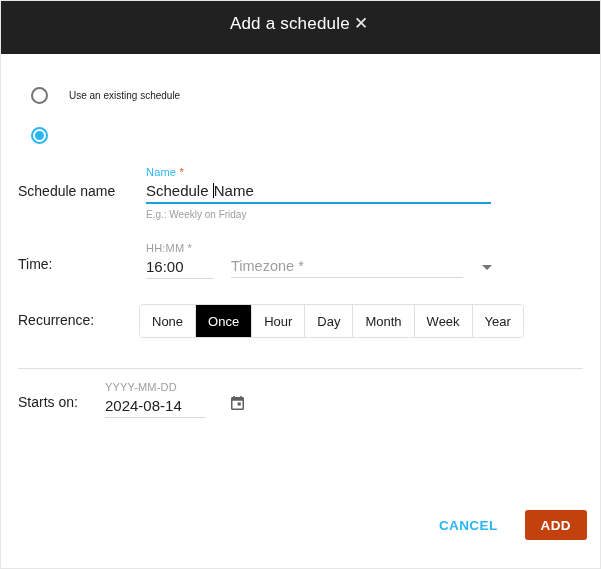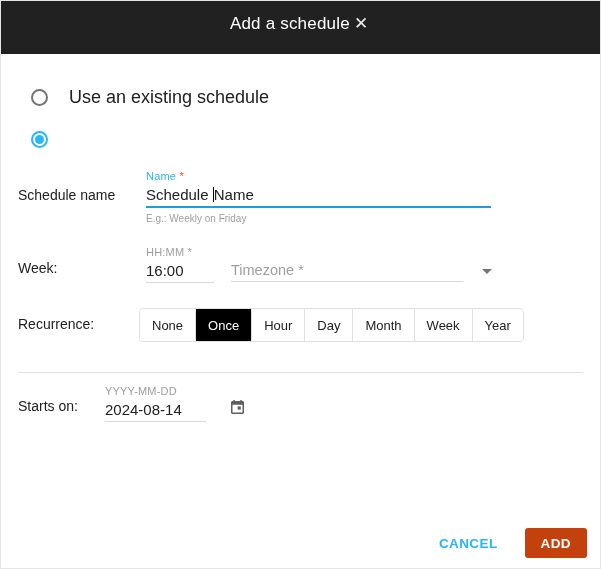--- a/index.html
+++ b/index.html
@@ -59,21 +59,21 @@
   .radio-circle.selected::after {
     content: "";
     position: absolute;
     left: 2px; top: 2px;
     width: 9px; height: 9px;
     border-radius: 50%;
     background: #29b6f6;
   }
   .radio-label {
     margin-left: 21px;
-    font-size: 18px;
+    font-size: 10px;
     cursor: pointer;
   }
 
   
   .form-row { display: flex; margin-left: 17px; }
   .row-label { width: 128px; flex: 0 0 auto; font-size: 14px; color: #212121; }
 
   
   .row-name { margin-top: 22px; }
   .row-name .row-label { padding-top: 17px; }
@@ -154,21 +154,21 @@
     margin-left: 23px;
     margin-top: 14px;
     cursor: pointer;
     width: 17px; height: 17px;
   }
 
   
   .footer {
     position: absolute;
     right: 13px;
-    bottom: 10px;
+    bottom: 28px;
     display: flex;
     align-items: center;
   }
   .cancel-btn {
     background: none;
     border: none;
     color: #29b6f6;
     font-size: 13.5px;
     font-weight: 700;
     letter-spacing: .4px;
@@ -211,21 +211,21 @@
   <div class="row-label">Schedule name</div>
   <div class="name-field">
     <span class="field-label-small focused"><span>Name</span><span class="asterisk-red"> *</span></span>
     <div class="input-value"><span>Schedule </span><span class="caret"></span><span>Name</span></div>
     <div class="underline-focus"></div>
     <div class="helper-text">E.g.: Weekly on Friday</div>
   </div>
 </div>
 
 <div class="form-row row-time">
-  <div class="row-label">Week:</div>
+  <div class="row-label">Time:</div>
   <div class="time-fields">
     <div class="hhmm-field">
       <span class="field-label-small">HH:MM *</span>
       <div class="input-value">16:00</div>
       <div class="underline"></div>
     </div>
     <div class="tz-field">
       <div class="tz-placeholder">Timezone *</div>
       <div class="underline"></div>
     </div>

